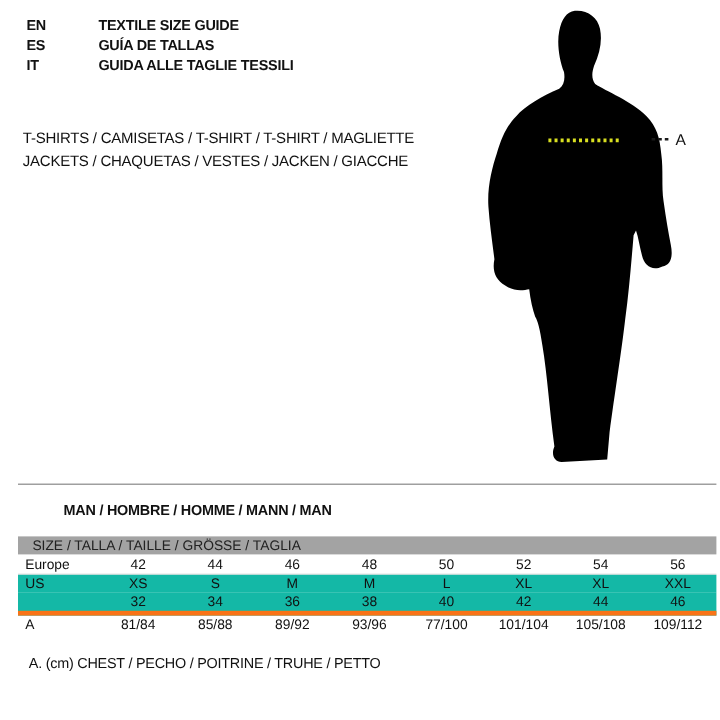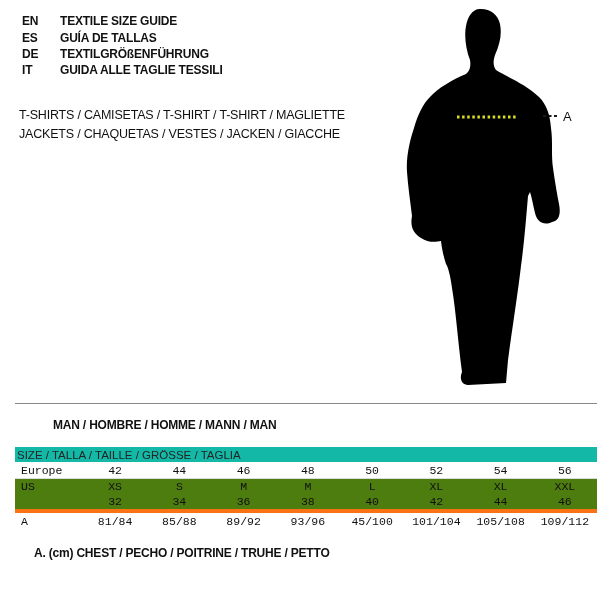--- a/index.html
+++ b/index.html
@@ -6,56 +6,52 @@
   body {
     width:600px; height:600px;
     background:#ffffff;
     position:relative;
     font-family:"Liberation Sans", sans-serif;
     color:#111;
     overflow:hidden;
   }
   
   .lang-list { position:absolute; left:22px; top:13px; font-size:12px; font-weight:bold; letter-spacing:-0.2px; }
-  .lang-row { display:flex; height:16.4px; align-items:center; }
+  .lang-row { display:flex; height:16.4px; align-items:center;gap:22px; }
   .lang-code { width:38px; }
   
   .products { position:absolute; left:19px; top:106px; font-size:12.5px; font-weight:normal; line-height:19px; letter-spacing:-0.2px; }
   
   .figure-svg { position:absolute; left:395px; top:0; }
   
   .top-rule { position:absolute; left:15px; top:403px; width:582px; height:1px; background:#888; }
   .section-title { position:absolute; left:21px; top:418px; font-size:12px; font-weight:bold; letter-spacing:-0.2px;padding-left:32px; }
   
   .size-table { position:absolute; left:15px; top:447px; width:582px; font-size:11.5px; }
-  .thead { height:15px; background:#14b8a6; display:flex; align-items:center; padding-left:2px; margin-bottom:1px; color:#222; }
-  .trow { display:flex; height:15px; align-items:center;font-family:Liberation Mono, monospace; }
-  .trow.shaded { background:#4d7c0f; }
+  .thead { height:15px; background:#a3a3a3; display:flex; align-items:center; padding-left:12px; margin-bottom:1px; color:#222; }
+  .trow { display:flex; height:15px; align-items:center; }
+  .trow.shaded { background:#14b8a6; }
   .trow.b-light { border-bottom:1px solid #dcdcdc; }
   .trow.b-dark { border-bottom:4px solid #f97316; }
   .rlabel { width:62px; padding-left:6px; }
   .cell { flex:1; text-align:center; }
   
-  .footnote { position:absolute; left:34px; top:546px; font-size:12px; font-weight:bold; letter-spacing:-0.2px; }
+  .footnote { position:absolute; left:24px; top:546px; font-size:12px; font-weight:normal; letter-spacing:-0.2px; }
 </style>
 </head>
 <body>
 
 <div class="lang-list">
   <div class="lang-row">
     <span class="lang-code">EN</span>
     <span>TEXTILE SIZE GUIDE</span>
   </div>
   <div class="lang-row">
     <span class="lang-code">ES</span>
     <span>GUÍA DE TALLAS</span>
-  </div>
-  <div class="lang-row">
-    <span class="lang-code">DE</span>
-    <span>TEXTILGRÖßENFÜHRUNG</span>
   </div>
   <div class="lang-row">
     <span class="lang-code">IT</span>
     <span>GUIDA ALLE TAGLIE TESSILI</span>
   </div>
 </div>
 
 <div class="products">
   <div>T-SHIRTS / CAMISETAS / T-SHIRT / T-SHIRT / MAGLIETTE</div>
   <div>JACKETS / CHAQUETAS / VESTES / JACKEN / GIACCHE</div>
@@ -136,20 +132,20 @@
     <span class="cell">42</span>
     <span class="cell">44</span>
     <span class="cell">46</span>
   </div>
   <div class="trow" style="height:16px">
     <span class="rlabel">A</span>
     <span class="cell">81/84</span>
     <span class="cell">85/88</span>
     <span class="cell">89/92</span>
     <span class="cell">93/96</span>
-    <span class="cell">45/100</span>
+    <span class="cell">77/100</span>
     <span class="cell">101/104</span>
     <span class="cell">105/108</span>
     <span class="cell">109/112</span>
   </div>
 </div>
 
 <div class="footnote">A. (cm) CHEST / PECHO / POITRINE / TRUHE / PETTO</div>
 
 </body></html>

